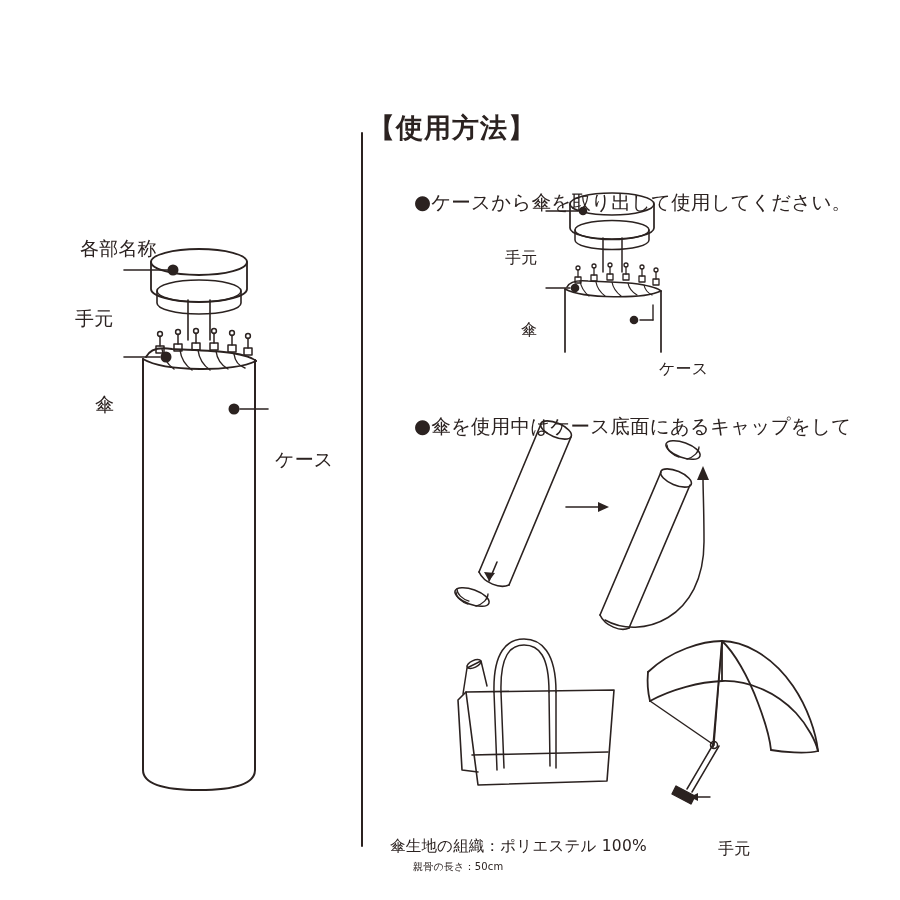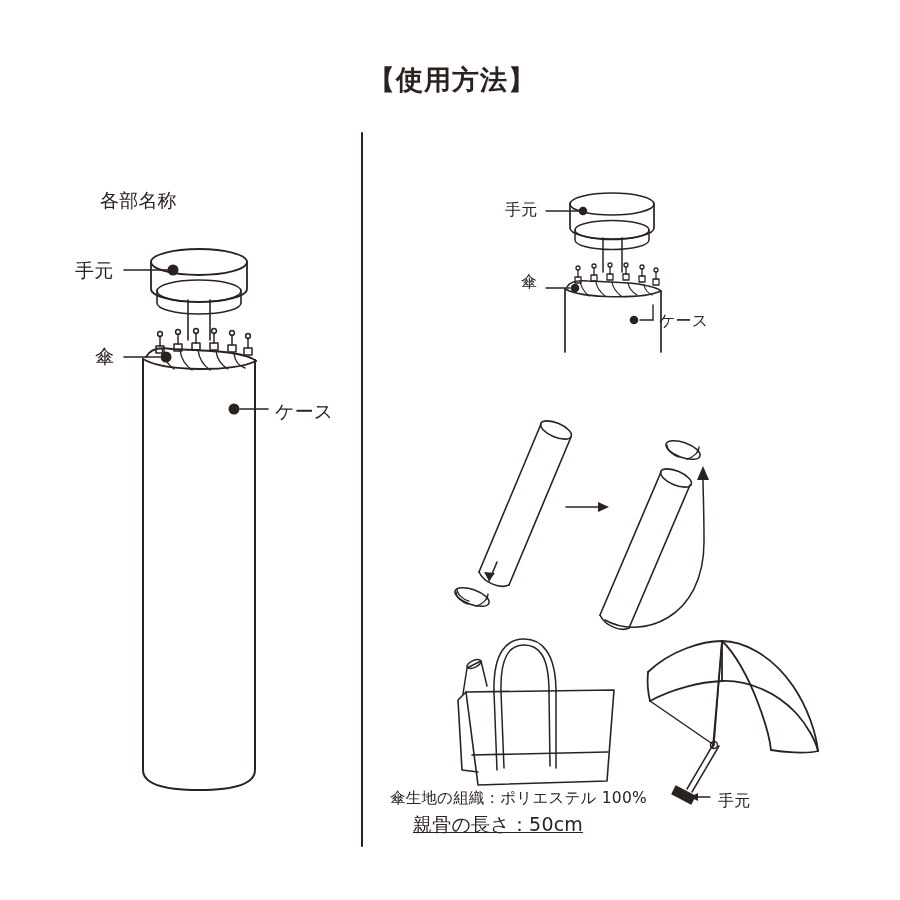--- a/index.html
+++ b/index.html
@@ -24,30 +24,31 @@
     top: 0;
     width: 900px;
     height: 900px;
   }
   .txt {
     position: absolute;
     white-space: pre;
     color: #2b2220;
     line-height: 1.34;
     letter-spacing: 0.2px;
+    margin-top: 48px;
   }
   #title-text {
     left: 368px;
     top: 62px;
     font-size: 27px;
     font-weight: 700;
     letter-spacing: 1px;
   }
   #left-heading-text {
-    left: 100px;
+    left: 80px;
     top: 188px;
     font-size: 19px;
   }
   #lbl-left-handle {
     left: 75px;
     top: 258px;
     font-size: 19px;
   }
   #lbl-left-umbrella {
     left: 95px;
@@ -90,22 +91,21 @@
     font-size: 16px;
   }
   #spec-line-1 {
     left: 390px;
     top: 788px;
     font-size: 15.5px;
   }
   #spec-line-2 {
     left: 413px;
     top: 812px;
-    font-size: 19px;
-    text-decoration: underline;
+    font-size: 10px;
   }
 </style>
 </head>
 <body>
 
 <div id="page">
 
   <svg id="art" viewBox="0 0 900 900">
     <g fill="none" stroke="#2b2220" stroke-linecap="round" stroke-linejoin="round">
 
@@ -337,21 +337,22 @@
     </g>
   </svg>
 
   <div class="txt" id="title-text">【使用方法】</div>
 
   <div class="txt" id="left-heading-text">各部名称</div>
   <div class="txt" id="lbl-left-handle">手元</div>
   <div class="txt" id="lbl-left-umbrella">傘</div>
   <div class="txt" id="lbl-left-case">ケース</div>
 
-  <div class="txt" id="bullet-2-text"><br></div>
+  <div class="txt" id="bullet-1-text">●ケースから傘を取り出して使用してください。</div>
+  <div class="txt" id="bullet-2-text"><span>●傘を使用中はケース底面にあるキャップをして</span><br></div>
 
   <div class="txt" id="lbl-r-handle">手元</div>
   <div class="txt" id="lbl-r-umbrella">傘</div>
   <div class="txt" id="lbl-r-case">ケース</div>
 
   <div class="txt" id="lbl-umbrella-handle">手元</div>
 
   <div class="txt" id="spec-line-1">傘生地の組織：ポリエステル 100%</div>
   <div class="txt" id="spec-line-2">親骨の長さ：50cm</div>
 

